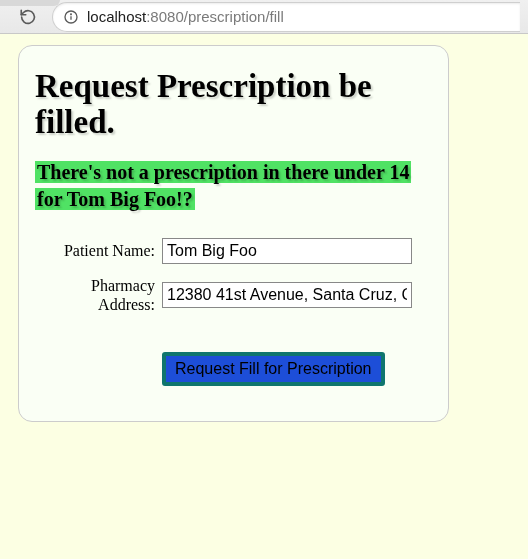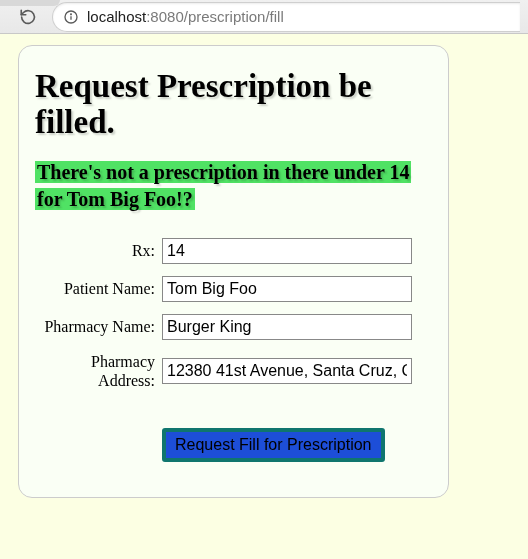--- a/index.html
+++ b/index.html
@@ -179,31 +179,23 @@
 
 <div class="page">
   <div class="card">
     <h1>Request Prescription be filled.</h1>
     <div class="error-wrap">
       <span class="error-msg">There's not a prescription in there under 14 for Tom Big Foo!?</span>
     </div>
     <form>
       <table class="form-table">
         <tbody>
-            <tr>
-          <td class="label">Rx:</td>
-          <td><input type="text" value="14" style=""></td>
-        </tr>
         <tr>
           <td class="label">Patient Name:</td>
           <td><input type="text" value="Tom Big Foo" style=""></td>
-        </tr>
-        <tr>
-          <td class="label">Pharmacy Name:</td>
-          <td><input type="text" value="Burger King" style=""></td>
         </tr>
         <tr>
           <td class="label">Pharmacy Address:</td>
           <td><input type="text" value="12380 41st Avenue, Santa Cruz, CA" style=""></td>
         </tr>
         <tr class="spacer-row">
               <td></td>
               <td></td>
             </tr>
         <tr>

